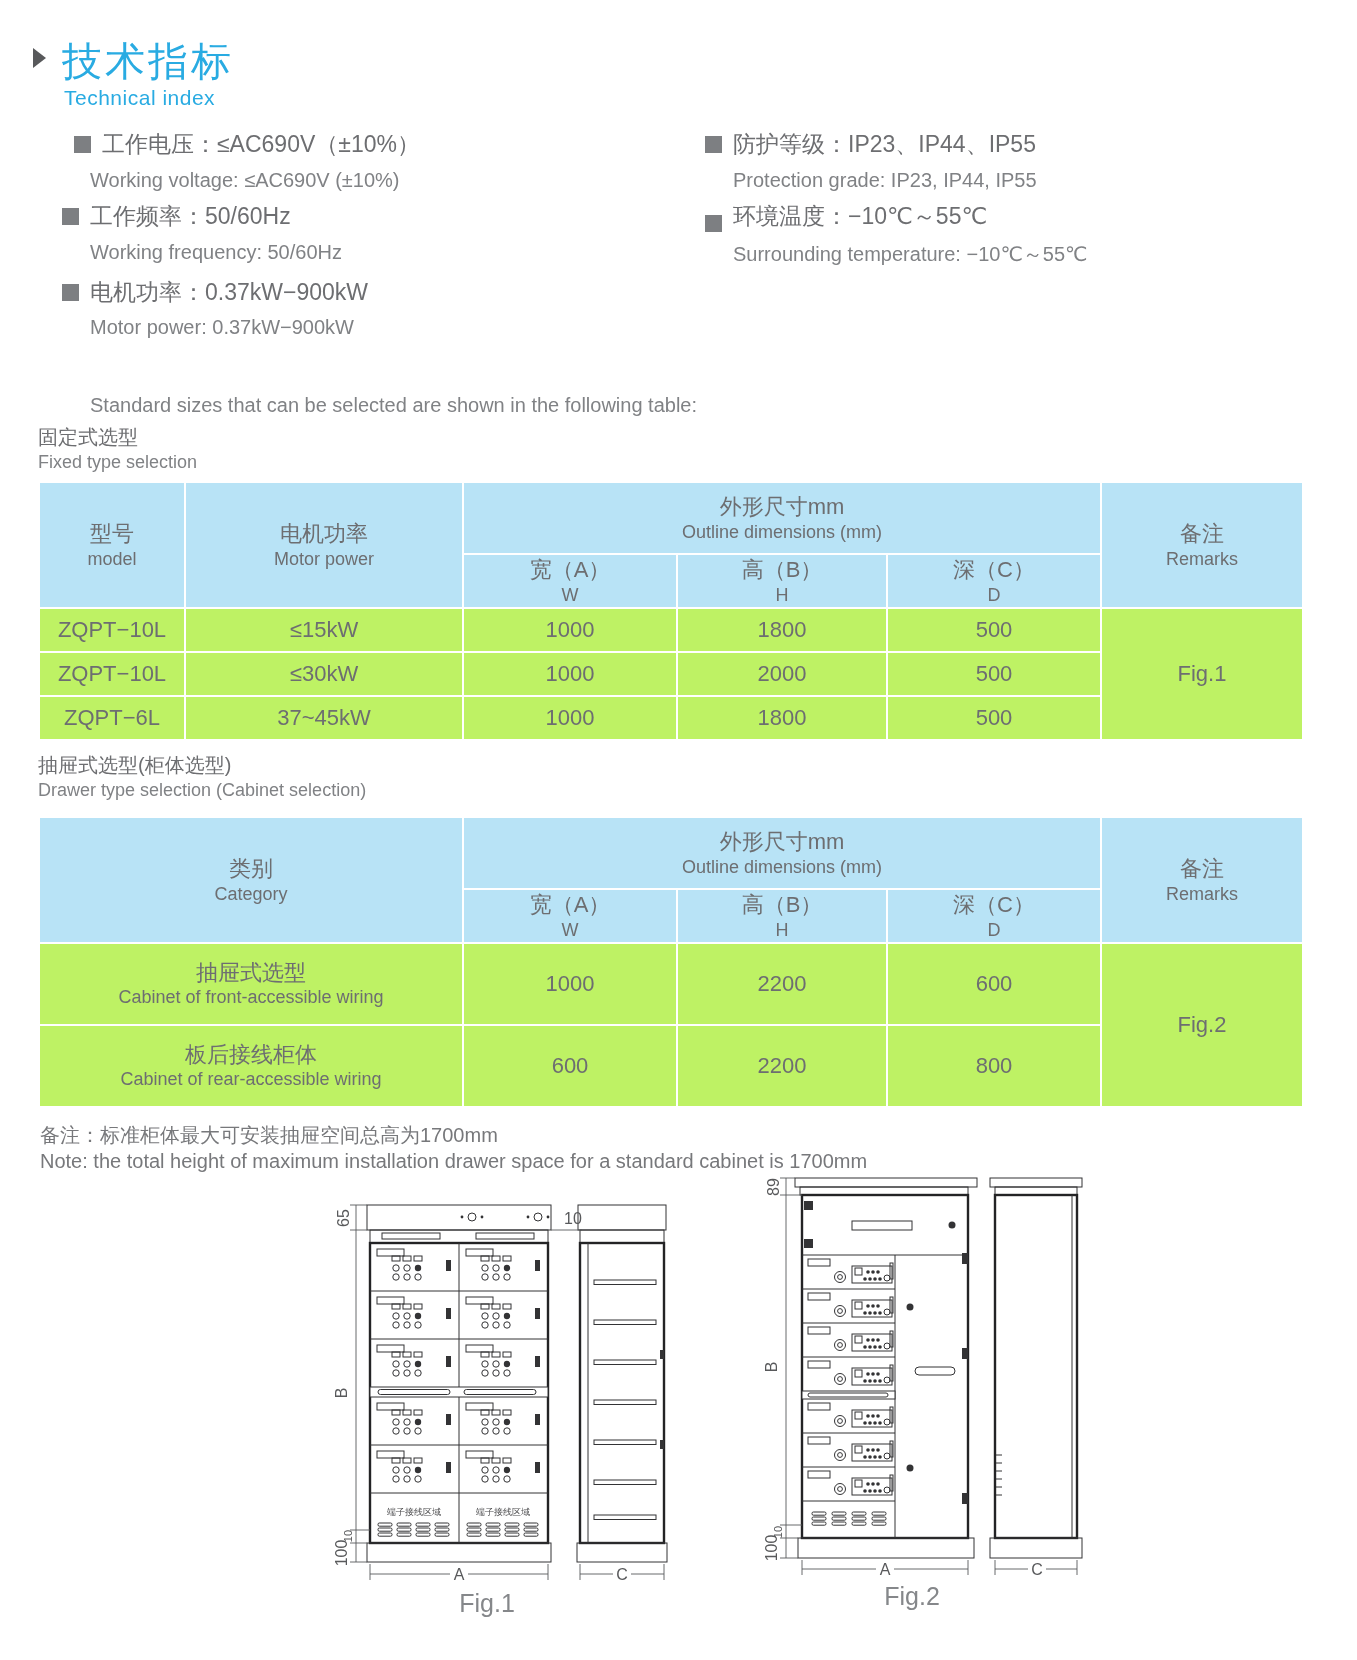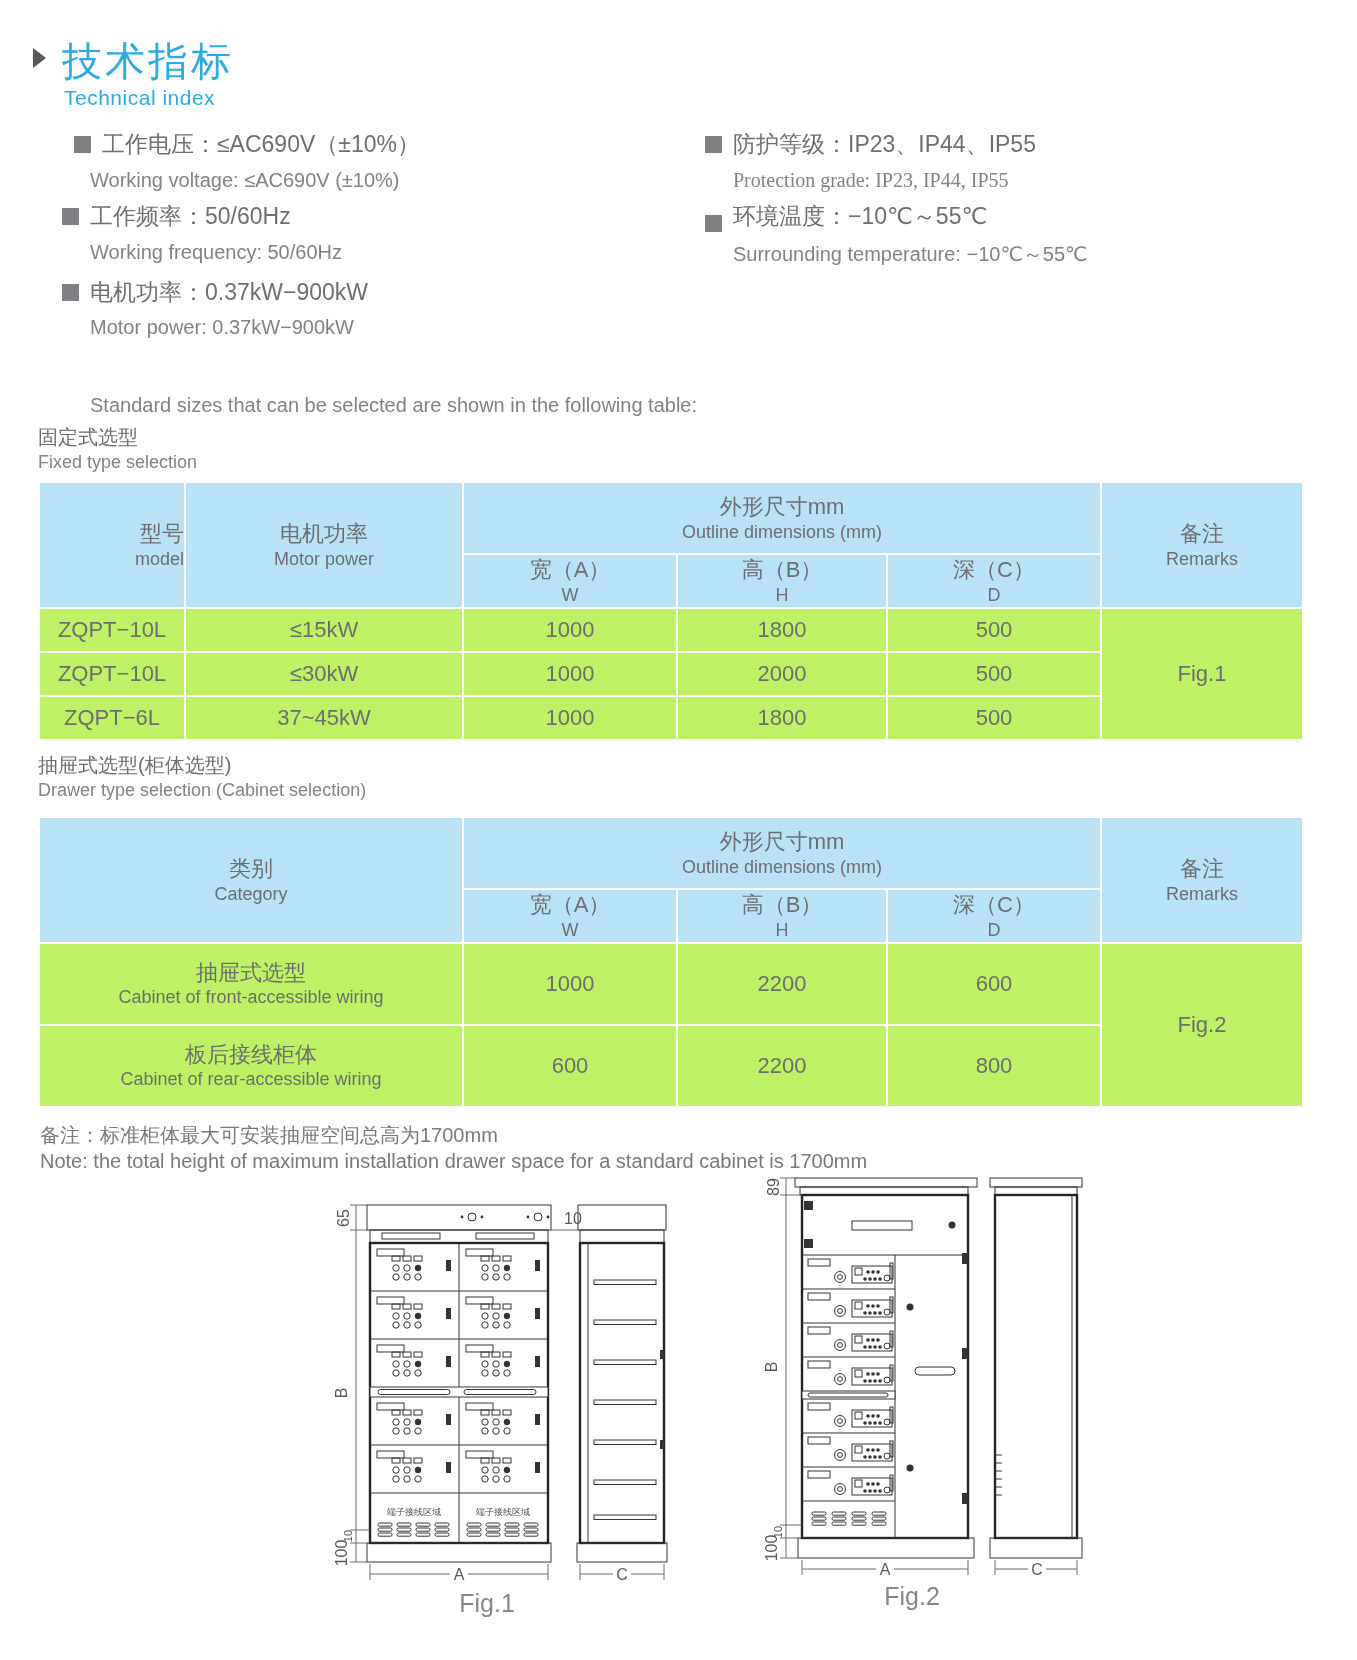--- a/index.html
+++ b/index.html
@@ -67,21 +67,21 @@
   <div class="abs spec-zh" style="left:62px;top:277px;">
       <span class="sq"></span>
       <span>电机功率：0.37kW−900kW</span>
     </div>
   <div class="abs spec-en" style="left:90px;top:316px;">Motor power: 0.37kW−900kW</div>
 
   <div class="abs spec-zh" style="left:705px;top:129px;">
       <span class="sq"></span>
       <span>防护等级：IP23、IP44、IP55</span>
     </div>
-  <div class="abs spec-en" style="left:733px;top:169px;font-family:Liberation Serif, serif;">Protection grade: IP23, IP44, IP55</div>
+  <div class="abs spec-en" style="left:733px;top:169px;">Protection grade: IP23, IP44, IP55</div>
   <div class="abs spec-zh" style="left:705px;top:201px;align-items:flex-end;">
       <span class="sq"></span>
       <span>环境温度：−10℃～55℃</span>
     </div>
   <div class="abs spec-en" style="left:733px;top:241px;">Surrounding temperature: −10℃～55℃</div>
 
   <div class="abs spec-en" style="left:90px;top:394px;">Standard sizes that can be selected are shown in the following table:</div>
 
   <div class="abs section-zh" style="left:38px;top:424px;">固定式选型</div>
   <div class="abs section-en" style="left:38px;top:452px;">Fixed type selection</div>
@@ -90,21 +90,21 @@
     <colgroup>
         <col style="width:144px">
         <col style="width:276px">
         <col style="width:212px">
         <col style="width:208px">
         <col style="width:212px">
         <col style="width:200px">
       </colgroup>
     <tbody>
         <tr>
-      <th class="th" rowspan="2" style="height:124px;text-align:right;">
+      <th class="th" rowspan="2" style="height:124px;">
             <div class="hzh">型号</div>
             <div class="hen">model</div>
           </th>
       <th class="th" rowspan="2">
             <div class="hzh">电机功率</div>
             <div class="hen">Motor power</div>
           </th>
       <th class="th" colspan="3" style="height:70px;">
             <div class="hzh">外形尺寸mm</div>
             <div class="hen">Outline dimensions (mm)</div>

